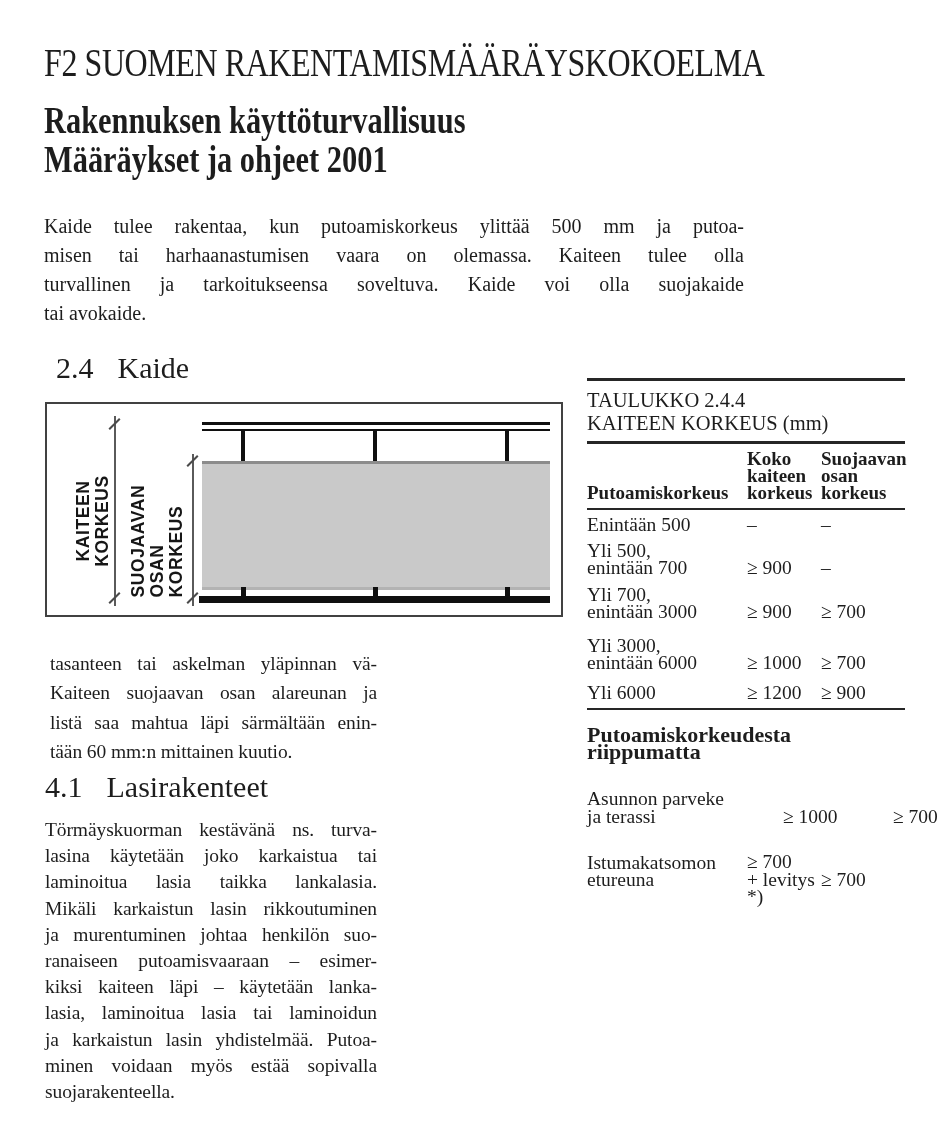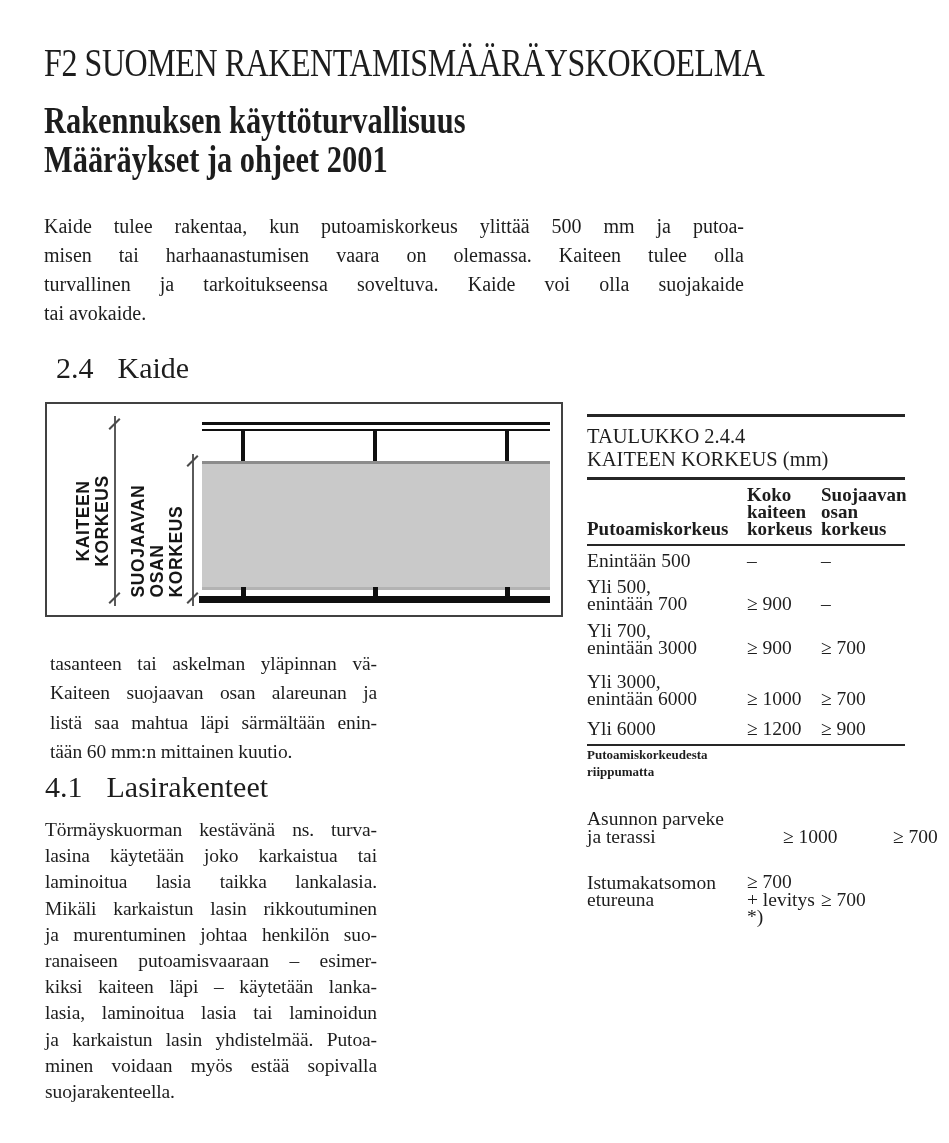--- a/index.html
+++ b/index.html
@@ -27,31 +27,31 @@
   .figure{left:45px;top:402px;width:514px;height:211px;border:2px solid #414141;background:#fff;}
   .dimline{position:absolute;width:2px;background:#5a5a5a;}
   .tick{position:absolute;width:15px;height:2px;background:#4a4a4a;transform:rotate(-45deg);}
   .vlabel{position:absolute;font-family:"Liberation Sans", sans-serif;font-weight:bold;
     font-size:17.5px;line-height:19px;letter-spacing:0.6px;white-space:pre-line;
     transform:rotate(-90deg);transform-origin:center center;color:#161616;}
   .bar{position:absolute;background:#101010;}
   .post{position:absolute;background:#101010;}
   .panel{position:absolute;background:#c9c9c9;border-top:3px solid #8c8c8c;border-bottom:3px solid #b3b3b3;}
   
-  .rtable{left:587px;top:414px;width:318px;font-size:19.5px;}
+  .rtable{left:587px;top:378px;width:318px;font-size:19.5px;}
   .rule3{height:3px;background:#262626;}
   .rule2{height:2px;background:#262626;}
   .t-title{font-size:20.5px;line-height:23px;}
   .t-title .tl1{margin-top:8px;}
   .t-title .tl2{margin-bottom:6px;}
   .grid{display:grid;grid-template-columns:160px 74px 84px;align-items:end;}
   .grid > div{min-width:0;white-space:pre-line;}
   .t-head{font-weight:bold;font-size:19px;line-height:17px;padding:6px 0 7px 0;}
   .t-row{line-height:17.5px;}
-  .t-sub{font-weight:bold;font-size:13px;line-height:17px;white-space:pre-line;margin-top:0;}
+  .t-sub{font-weight:bold;font-size:22px;line-height:17px;white-space:pre-line;margin-top:16px;}
   .drop{transform:translateY(17px);}
 </style>
 </head>
 <body>
 
 <div class="abs kicker">F2 SUOMEN RAKENTAMISMÄÄRÄYSKOKOELMA</div>
 <div class="abs doctitle">
   <div>Rakennuksen käyttöturvallisuus</div>
   <div>Määräykset ja ohjeet 2001</div>
 </div>

